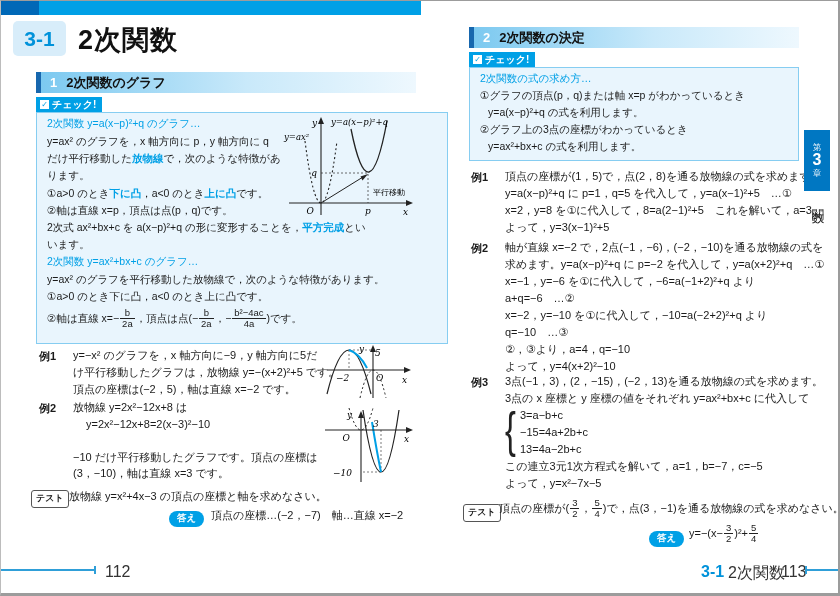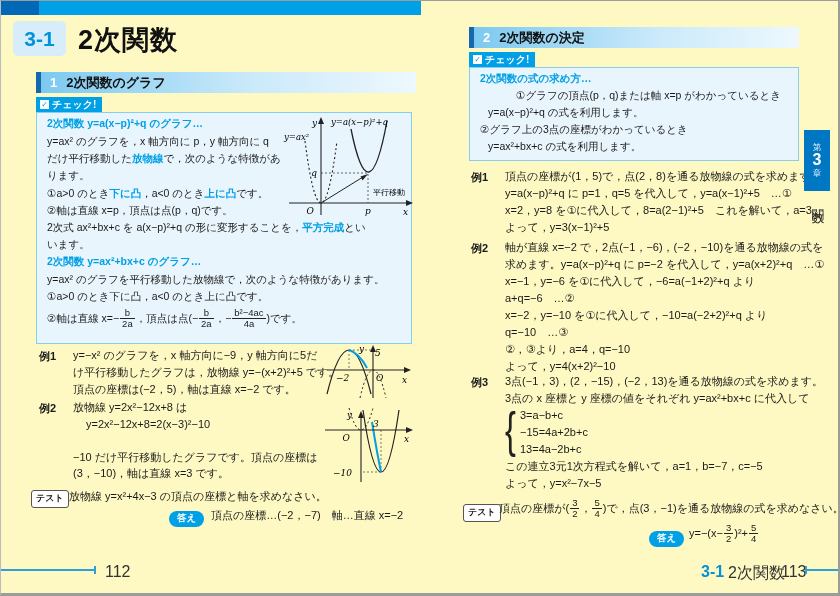--- a/index.html
+++ b/index.html
@@ -1,26 +1,26 @@
 <!DOCTYPE html>
 <html><head>
 <meta charset="utf-8">
 <style>
   *{margin:0;padding:0;box-sizing:border-box;}
   html,body{background:#e8e8e8;}
-  #page{position:relative;width:840px;height:596px;background:#fef9c3;overflow:hidden;
+  #page{position:relative;width:840px;height:596px;background:#ffffff;overflow:hidden;
         font-family:"Liberation Sans","DejaVu Sans",sans-serif;color:#1a1a1a;
         border-top:1px solid #9c9c9c;border-bottom:3px solid #9c9c9c;
         border-left:1px solid #bcbcbc;border-right:2px solid #9c9c9c;}
   .abs{position:absolute;white-space:nowrap;}
   .t{font-size:11px;line-height:1.25;}
   .t105{font-size:10.5px;line-height:1.2;}
   .bold{font-weight:bold;}
   .blue{color:#00a0e6;}
-  .bluebold{color:#00a0e6;font-weight:bold;}
+  .bluebold{color:#00a0e6;font-weight:normal;}
   
   .topdark{position:absolute;left:0;top:0;width:38px;height:14px;background:#0068b7;}
   .topcyan{position:absolute;left:38px;top:0;width:382px;height:14px;background:#00a0e6;}
   
   .hbadge{position:absolute;left:12px;top:20px;width:53px;height:35px;background:#d8edfa;border-radius:5px;
           color:#0092da;font-weight:bold;font-size:21px;display:flex;align-items:center;justify-content:center;}
   .htitle{position:absolute;left:77px;top:21px;font-size:27px;font-weight:bold;color:#111;letter-spacing:1px;}
   
   .secbar{position:absolute;height:21px;background:linear-gradient(90deg,#7cc9f0 0%,#c9e9fa 55%,#eef8fe 100%);
           border-left:5px solid #1767ae;display:flex;align-items:center;}
@@ -69,21 +69,21 @@
   <div class="secbar" style="left:35px;top:71px;width:380px;">
     <span class="secnum">1</span>
     <span class="sectitle">2次関数のグラフ</span>
   </div>
 
   <div class="chk" style="left:35px;top:96px;">
     <span class="cbx">✓</span>
     <span>チェック!</span>
   </div>
 
-  <div class="cbox" style="left:35px;top:111px;width:376px;height:232px;">
+  <div class="cbox" style="left:35px;top:111px;width:412px;height:232px;">
     <div class="abs t105 bluebold" style="left:10px;top:4px;">2次関数 y=a(x−p)²+q のグラフ…</div>
     <div class="abs t105" style="left:10px;top:39px;"><span>だけ平行移動した</span><span class="blue bold">放物線</span><span>で，次のような特徴があ</span></div>
     <div class="abs t105" style="left:10px;top:22px;">y=ax² のグラフを，x 軸方向に p，y 軸方向に q</div>
     <div class="abs t105" style="left:10px;top:56px;">ります。</div>
     <div class="abs t105" style="left:10px;top:74px;"><span>①a&gt;0 のとき</span><span class="blue bold">下に凸</span><span>，a&lt;0 のとき</span><span class="blue bold">上に凸</span><span>です。</span></div>
     <div class="abs t105" style="left:10px;top:91px;">②軸は直線 x=p，頂点は点(p，q)です。</div>
     <div class="abs t105" style="left:10px;top:108px;"><span>2次式 ax²+bx+c を a(x−p)²+q の形に変形することを，</span><span class="blue bold">平方完成</span><span>とい</span></div>
     <div class="abs t105" style="left:10px;top:125px;">います。</div>
     <div class="abs t105 bluebold" style="left:10px;top:142px;">2次関数 y=ax²+bx+c のグラフ…</div>
     <div class="abs t105" style="left:10px;top:160px;">y=ax² のグラフを平行移動した放物線で，次のような特徴があります。</div>
@@ -174,21 +174,21 @@
     <span class="sectitle">2次関数の決定</span>
   </div>
 
   <div class="chk" style="left:468px;top:51px;">
     <span class="cbx">✓</span>
     <span>チェック!</span>
   </div>
 
   <div class="cbox" style="left:468px;top:66px;width:330px;height:94px;">
     <div class="abs t105 bluebold" style="left:10px;top:4px;">2次関数の式の求め方…</div>
-    <div class="abs t105" style="left:10px;top:21px;margin-left:36px;">①グラフの頂点(p，q)または軸 x=p がわかっているとき</div>
+    <div class="abs t105" style="left:10px;top:21px;">①グラフの頂点(p，q)または軸 x=p がわかっているとき</div>
     <div class="abs t105" style="left:18px;top:38px;">y=a(x−p)²+q の式を利用します。</div>
     <div class="abs t105" style="left:10px;top:55px;">②グラフ上の3点の座標がわかっているとき</div>
     <div class="abs t105" style="left:18px;top:72px;">y=ax²+bx+c の式を利用します。</div>
   </div>
 
   <div class="abs exlabel" style="left:470px;top:169px;">例1</div>
   <div class="abs t" style="left:504px;top:169px;">頂点の座標が(1，5)で，点(2，8)を通る放物線の式を求めます。</div>
   <div class="abs t" style="left:504px;top:186px;">y=a(x−p)²+q に p=1，q=5 を代入して，y=a(x−1)²+5　…①</div>
   <div class="abs t" style="left:504px;top:203px;">x=2，y=8 を①に代入して，8=a(2−1)²+5　これを解いて，a=3</div>
   <div class="abs t" style="left:504px;top:220px;">よって，y=3(x−1)²+5</div>

